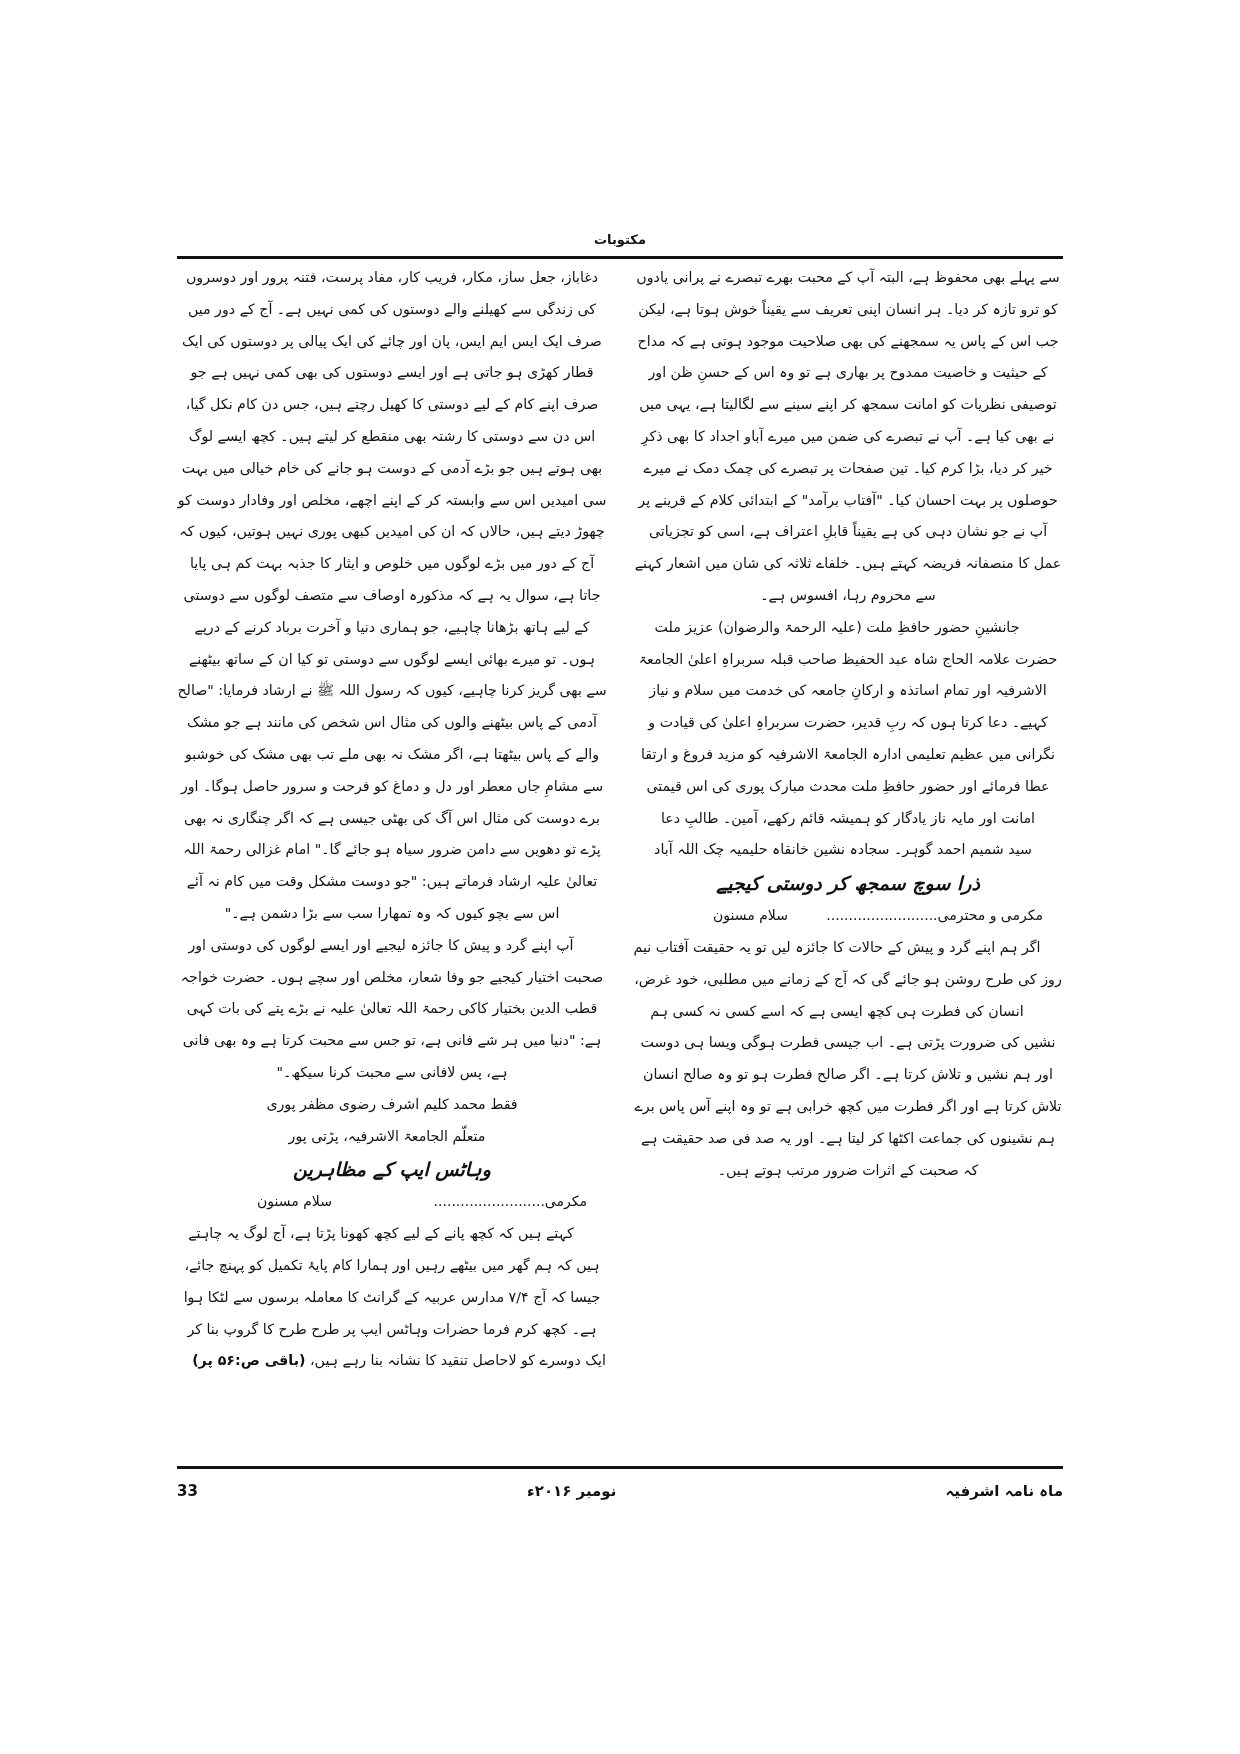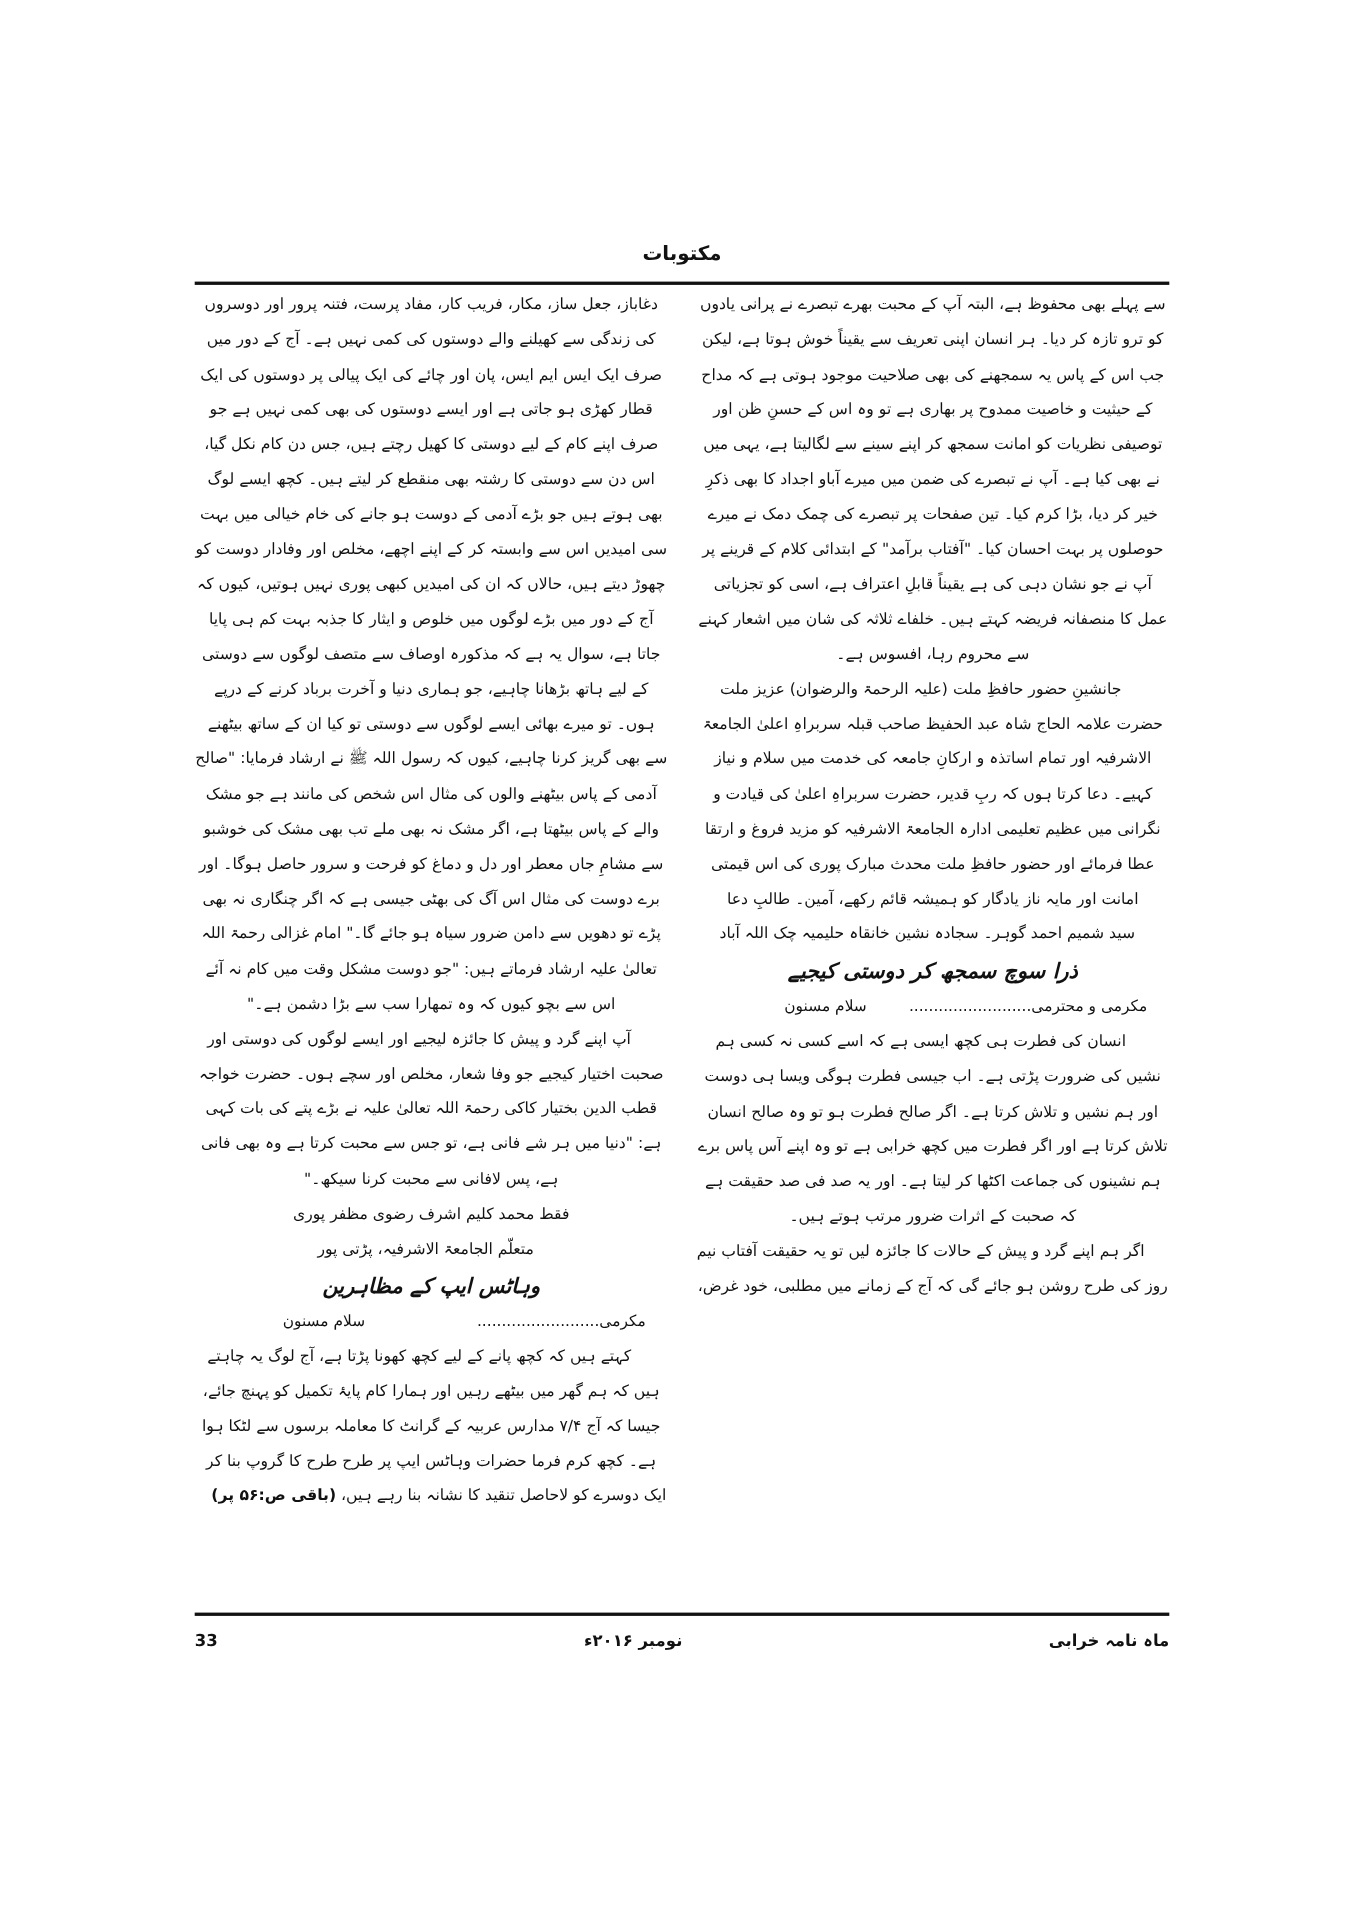--- a/index.html
+++ b/index.html
@@ -1,20 +1,20 @@
 <!DOCTYPE html>
 <html><head>
 <meta charset="utf-8">
 <style>
   html, body { margin: 0; padding: 0; background: #ffffff; }
   body { width: 1240px; height: 1754px; position: relative; overflow: hidden;
          font-family: "DejaVu Sans", sans-serif; color: #111111; }
   .page { position: absolute; left: 177px; top: 0; width: 886px; height: 1754px; }
-  .running-head { position: absolute; top: 220px; left: 0; width: 886px; text-align: center;
-                  font-weight: bold; font-size: 18px; direction: rtl; }
+  .running-head { position: absolute; top: 232px; left: 0; width: 886px; text-align: center;
+                  font-weight: bold; font-size: 13px; direction: rtl; }
   .rule-top { position: absolute; top: 256px; left: 0; width: 886px; height: 3px; background: #111; }
   .rule-bottom { position: absolute; top: 1466px; left: 0; width: 886px; height: 3px; background: #111; }
   .columns { position: absolute; top: 262px; left: 0; width: 886px; height: 1200px;
              direction: rtl; display: flex; flex-direction: row; justify-content: space-between; }
   .col { width: 430px; direction: rtl; text-align: justify; font-size: 14.2px; line-height: 31.8px; }
   .col p { margin: 0; text-align: center; }
   .indent { text-indent: 22px; }
   .heading { text-align: center; font-weight: bold; font-size: 19px; line-height: 34px; font-style: italic; }
   .salutation { display: flex; justify-content: space-between; padding: 0 20px 0 80px; font-size: 14px; }
   .sign { text-align: right; padding-right: 10px; }
@@ -35,22 +35,22 @@
 
     <div class="col">
       <p>سے پہلے بھی محفوظ ہے، البتہ آپ کے محبت بھرے تبصرے نے پرانی یادوں کو ترو تازہ کر دیا۔ ہر انسان اپنی تعریف سے یقیناً خوش ہوتا ہے، لیکن جب اس کے پاس یہ سمجھنے کی بھی صلاحیت موجود ہوتی ہے کہ مداح کے حیثیت و خاصیت ممدوح پر بھاری ہے تو وہ اس کے حسنِ ظن اور توصیفی نظریات کو امانت سمجھ کر اپنے سینے سے لگالیتا ہے، یہی میں نے بھی کیا ہے۔ آپ نے تبصرے کی ضمن میں میرے آباو اجداد کا بھی ذکرِ خیر کر دیا، بڑا کرم کیا۔ تین صفحات پر تبصرے کی چمک دمک نے میرے حوصلوں پر بہت احسان کیا۔ "آفتاب برآمد" کے ابتدائی کلام کے قرینے پر آپ نے جو نشان دہی کی ہے یقیناً قابلِ اعتراف ہے، اسی کو تجزیاتی عمل کا منصفانہ فریضہ کہتے ہیں۔ خلفاے ثلاثہ کی شان میں اشعار کہنے سے محروم رہا، افسوس ہے۔</p>
       <p class="indent">جانشینِ حضور حافظِ ملت (علیہ الرحمۃ والرضوان) عزیز ملت حضرت علامہ الحاج شاہ عبد الحفیظ صاحب قبلہ سربراہِ اعلیٰ الجامعۃ الاشرفیہ اور تمام اساتذہ و ارکانِ جامعہ کی خدمت میں سلام و نیاز کہیے۔ دعا کرتا ہوں کہ ربِ قدیر، حضرت سربراہِ اعلیٰ کی قیادت و نگرانی میں عظیم تعلیمی ادارہ الجامعۃ الاشرفیہ کو مزید فروغ و ارتقا عطا فرمائے اور حضور حافظِ ملت محدث مبارک پوری کی اس قیمتی امانت اور مایہ ناز یادگار کو ہمیشہ قائم رکھے، آمین۔ طالبِ دعا</p>
       <p class="sign">سید شمیم احمد گوہر۔ سجادہ نشین خانقاہ حلیمیہ چک اللہ آباد</p>
       <p class="heading">ذرا سوچ سمجھ کر دوستی کیجیے</p>
       <div class="salutation">
         <span>مکرمی و محترمی.........................</span>
         <span>سلام مسنون</span>
       </div>
+      <p class="indent">اگر ہم اپنے گرد و پیش کے حالات کا جائزہ لیں تو یہ حقیقت آفتاب نیم روز کی طرح روشن ہو جائے گی کہ آج کے زمانے میں مطلبی، خود غرض،</p>
       <p class="indent">انسان کی فطرت ہی کچھ ایسی ہے کہ اسے کسی نہ کسی ہم نشیں کی ضرورت پڑتی ہے۔ اب جیسی فطرت ہوگی ویسا ہی دوست اور ہم نشیں و تلاش کرتا ہے۔ اگر صالح فطرت ہو تو وہ صالح انسان تلاش کرتا ہے اور اگر فطرت میں کچھ خرابی ہے تو وہ اپنے آس پاس برے ہم نشینوں کی جماعت اکٹھا کر لیتا ہے۔ اور یہ صد فی صد حقیقت ہے کہ صحبت کے اثرات ضرور مرتب ہوتے ہیں۔</p>
-      <p class="indent">اگر ہم اپنے گرد و پیش کے حالات کا جائزہ لیں تو یہ حقیقت آفتاب نیم روز کی طرح روشن ہو جائے گی کہ آج کے زمانے میں مطلبی، خود غرض،</p>
     </div>
 
     <div class="col">
       <p>دغاباز، جعل ساز، مکار، فریب کار، مفاد پرست، فتنہ پرور اور دوسروں کی زندگی سے کھیلنے والے دوستوں کی کمی نہیں ہے۔ آج کے دور میں صرف ایک ایس ایم ایس، پان اور چائے کی ایک پیالی پر دوستوں کی ایک قطار کھڑی ہو جاتی ہے اور ایسے دوستوں کی بھی کمی نہیں ہے جو صرف اپنے کام کے لیے دوستی کا کھیل رچتے ہیں، جس دن کام نکل گیا، اس دن سے دوستی کا رشتہ بھی منقطع کر لیتے ہیں۔ کچھ ایسے لوگ بھی ہوتے ہیں جو بڑے آدمی کے دوست ہو جانے کی خام خیالی میں بہت سی امیدیں اس سے وابستہ کر کے اپنے اچھے، مخلص اور وفادار دوست کو چھوڑ دیتے ہیں، حالاں کہ ان کی امیدیں کبھی پوری نہیں ہوتیں، کیوں کہ آج کے دور میں بڑے لوگوں میں خلوص و ایثار کا جذبہ بہت کم ہی پایا جاتا ہے، سوال یہ ہے کہ مذکورہ اوصاف سے متصف لوگوں سے دوستی کے لیے ہاتھ بڑھانا چاہیے، جو ہماری دنیا و آخرت برباد کرنے کے درپے ہوں۔ تو میرے بھائی ایسے لوگوں سے دوستی تو کیا ان کے ساتھ بیٹھنے سے بھی گریز کرنا چاہیے، کیوں کہ رسول اللہ ﷺ نے ارشاد فرمایا: "صالح آدمی کے پاس بیٹھنے والوں کی مثال اس شخص کی مانند ہے جو مشک والے کے پاس بیٹھتا ہے، اگر مشک نہ بھی ملے تب بھی مشک کی خوشبو سے مشامِ جاں معطر اور دل و دماغ کو فرحت و سرور حاصل ہوگا۔ اور برے دوست کی مثال اس آگ کی بھٹی جیسی ہے کہ اگر چنگاری نہ بھی پڑے تو دھویں سے دامن ضرور سیاہ ہو جائے گا۔" امام غزالی رحمۃ اللہ تعالیٰ علیہ ارشاد فرماتے ہیں: "جو دوست مشکل وقت میں کام نہ آئے اس سے بچو کیوں کہ وہ تمھارا سب سے بڑا دشمن ہے۔"</p>
       <p class="indent">آپ اپنے گرد و پیش کا جائزہ لیجیے اور ایسے لوگوں کی دوستی اور صحبت اختیار کیجیے جو وفا شعار، مخلص اور سچے ہوں۔ حضرت خواجہ قطب الدین بختیار کاکی رحمۃ اللہ تعالیٰ علیہ نے بڑے پتے کی بات کہی ہے: "دنیا میں ہر شے فانی ہے، تو جس سے محبت کرتا ہے وہ بھی فانی ہے، پس لافانی سے محبت کرنا سیکھ۔"</p>
       <p class="sign-center">فقط   محمد کلیم اشرف رضوی مظفر پوری</p>
       <p class="sign">متعلّم الجامعۃ الاشرفیہ، پڑتی پور</p>
       <p class="heading">وہاٹس ایپ کے مظاہرین</p>
       <div class="salutation">
         <span>مکرمی.........................</span>
@@ -58,17 +58,17 @@
       </div>
       <p class="indent">
         <span>کہتے ہیں کہ کچھ پانے کے لیے کچھ کھونا پڑتا ہے، آج لوگ یہ چاہتے ہیں کہ ہم گھر میں بیٹھے رہیں اور ہمارا کام پایۂ تکمیل کو پہنچ جائے، جیسا کہ آج ۷/۴ مدارس عربیہ کے گرانٹ کا معاملہ برسوں سے لٹکا ہوا ہے۔ کچھ کرم فرما حضرات وہاٹس ایپ پر طرح طرح کا گروپ بنا کر ایک دوسرے کو لاحاصل تنقید کا نشانہ بنا رہے ہیں،</span>
         <span class="continued">(باقی ص:۵۶ پر)</span>
       </p>
     </div>
   </div>
 
   <div class="rule-bottom"></div>
   <div class="footer">
-    <span>ماہ نامہ خرابی</span>
+    <span>ماہ نامہ اشرفیہ</span>
     <span>نومبر ۲۰۱۶ء</span>
     <span>33</span>
   </div>
 </div>
 
 </body></html>

